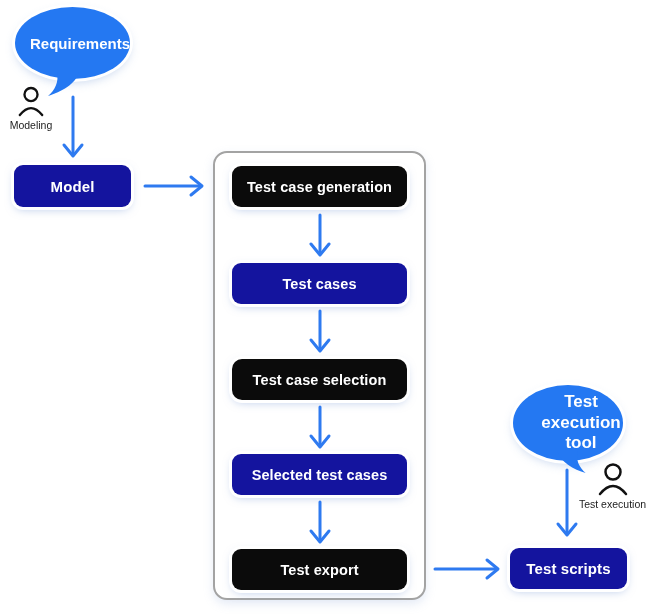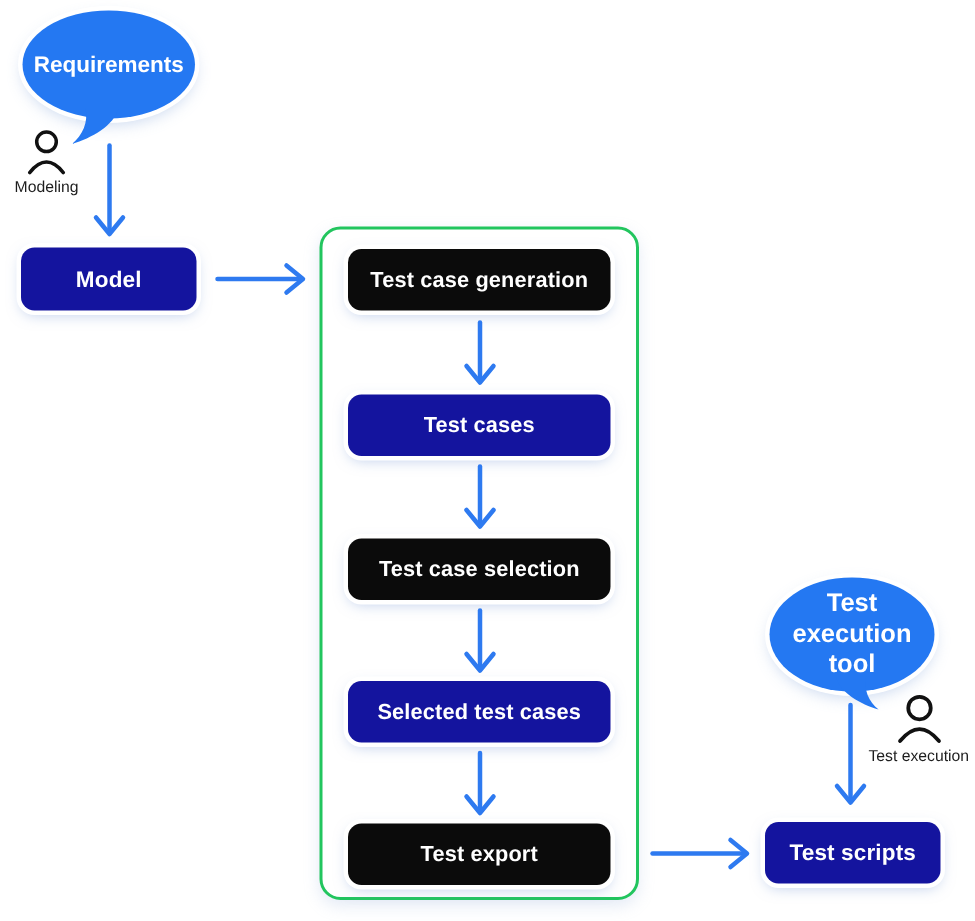--- a/index.html
+++ b/index.html
@@ -11,27 +11,27 @@
   .node{
     position:absolute;display:flex;align-items:center;justify-content:center;
     border-radius:9px;color:#ffffff;font-weight:700;font-size:15px;letter-spacing:.1px;
     box-shadow:0 0 0 3px #ffffff,0 3px 9px rgba(130,160,215,.5);
   }
   .navy{background:#14149e;}
   .black{background:#0b0b0b;}
   
   .group{
     position:absolute;left:213px;top:151px;width:209px;height:445px;
-    border:2px solid #22c55e;border-radius:14px;background:#ffffff;
+    border:2px solid #a3a3a3;border-radius:14px;background:#ffffff;
     box-shadow:0 4px 10px rgba(150,175,220,.25);
   }
   .group .node{left:17px;width:175px;height:41px;font-size:14.5px;}
   
   .bubble-body{
-    position:absolute;display:flex;align-items:center;justify-content:center;text-align:center;
+    position:absolute;display:flex;align-items:center;justify-content:flex-end;text-align:center;
     background:#2478f2;color:#ffffff;font-weight:700;border-radius:50%;
     box-shadow:0 0 0 3px #ffffff,0 4px 10px rgba(140,170,220,.45);
   }
   .tail{position:absolute;}
   
   .actor{position:absolute;display:flex;flex-direction:column;align-items:center;}
   .actor-label{font-size:10.5px;color:#1d1d1d;margin-top:1px;white-space:nowrap;text-align:right;}
   
   .arrow{position:absolute;}
   .arrow line,.arrow polyline{
@@ -85,21 +85,21 @@
 
     <div class="node navy" style="top:110px;">
       <span>Test cases</span>
     </div>
 
     <svg class="arrow" style="left:92px;top:156px;" width="26" height="48" viewBox="0 0 26 48">
       <line x1="13" y1="2" x2="13" y2="40"></line>
         <polyline points="4,31 13,42 22,31"></polyline>
     </svg>
 
-    <div class="node black" style="top:206px;">
+    <div class="node black" style="top:206px;border-radius:10px;">
       <span>Test case selection</span>
     </div>
 
     <svg class="arrow" style="left:92px;top:252px;" width="26" height="48" viewBox="0 0 26 48">
       <line x1="13" y1="2" x2="13" y2="40"></line>
         <polyline points="4,31 13,42 22,31"></polyline>
     </svg>
 
     <div class="node navy" style="top:301px;">
       <span>Selected test cases</span>

